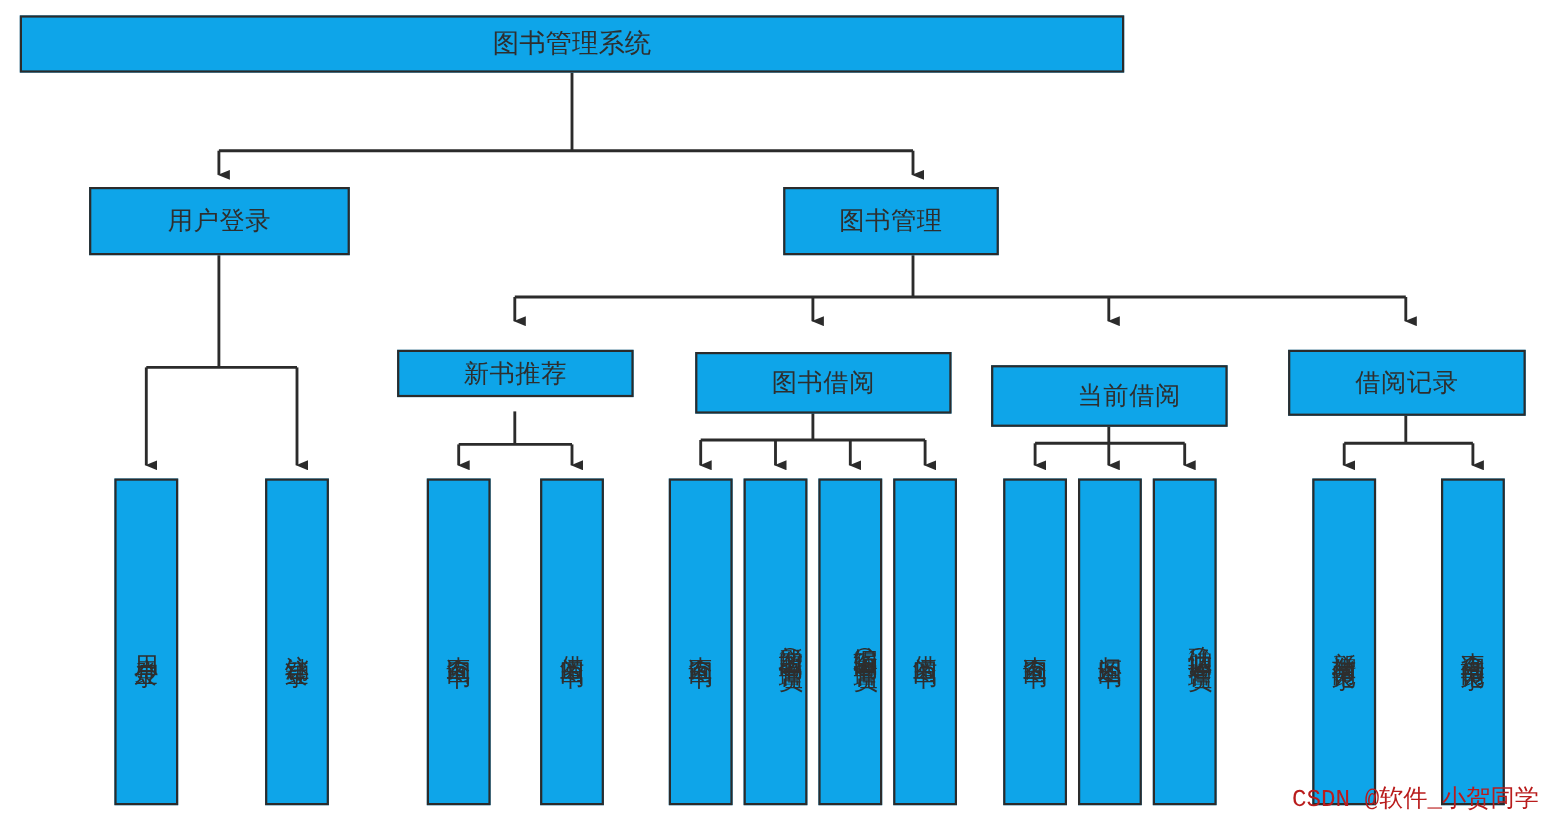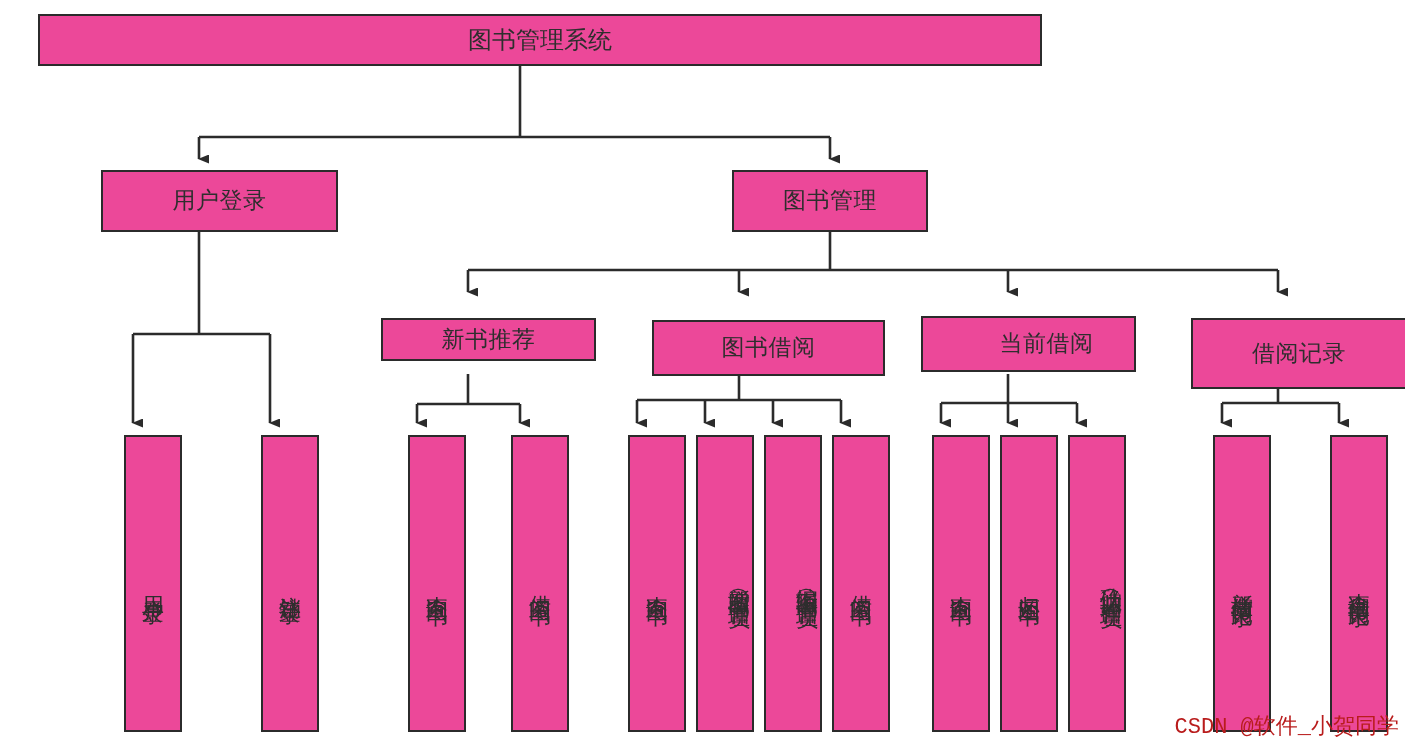--- a/index.html
+++ b/index.html
@@ -24,27 +24,26 @@
     left: 0;
     top: 0;
     width: 1405px;
     height: 747px;
     display: block;
   }
   .node-box {
     position: absolute;
     box-sizing: border-box;
     border: 2.5px solid #2b2b2b;
-    background: #ec4899;
+    background: #0ea5e9;
     display: flex;
     align-items: center;
     justify-content: center;
     color: #2e2e2e;
     line-height: 1.18;
-    margin-left: 20px;
   }
   .node-box.horiz {
     font-size: 23px;
     letter-spacing: 0.5px;
   }
   .node-box.root {
     font-size: 24px;
   }
   .node-box.vert {
     writing-mode: vertical-rl;
@@ -147,23 +146,23 @@
   <div class="node-box root" style="left:18px; top:14px; width:1004px; height:52px;">图书管理系统</div>
 
   <div class="node-box horiz" style="left:81px; top:170px; width:237px; height:62px;">用户登录</div>
 
   <div class="node-box horiz" style="left:712px; top:170px; width:196px; height:62px;">图书管理</div>
 
   <div class="node-box horiz" style="left:361px; top:318px; width:215px; height:43px;">新书推荐</div>
 
   <div class="node-box horiz" style="left:632px; top:320px; width:233px; height:56px;">图书借阅</div>
 
-  <div class="node-box horiz" style="left:901px; top:316px; width:215px; height:56px;padding-left:36px;">当前借阅</div>
+  <div class="node-box horiz" style="left:901px; top:332px; width:215px; height:56px;padding-left:36px;">当前借阅</div>
 
-  <div class="node-box horiz" style="left:1171px; top:318px; width:216px; height:71px;">借阅记录</div>
+  <div class="node-box horiz" style="left:1171px; top:318px; width:216px; height:60px;">借阅记录</div>
 
   <div class="node-box vert" style="left:104px; top:435px; width:58px; height:297px;">用户登录</div>
 
   <div class="node-box vert" style="left:241px; top:435px; width:58px; height:297px;">注销登录</div>
 
   <div class="node-box vert" style="left:388px; top:435px; width:58px; height:297px;">查询图书</div>
 
   <div class="node-box vert" style="left:491px; top:435px; width:58px; height:297px;">借阅图书</div>
 
   <div class="node-box vert" style="left:608px; top:435px; width:58px; height:297px;">查询图书</div>

